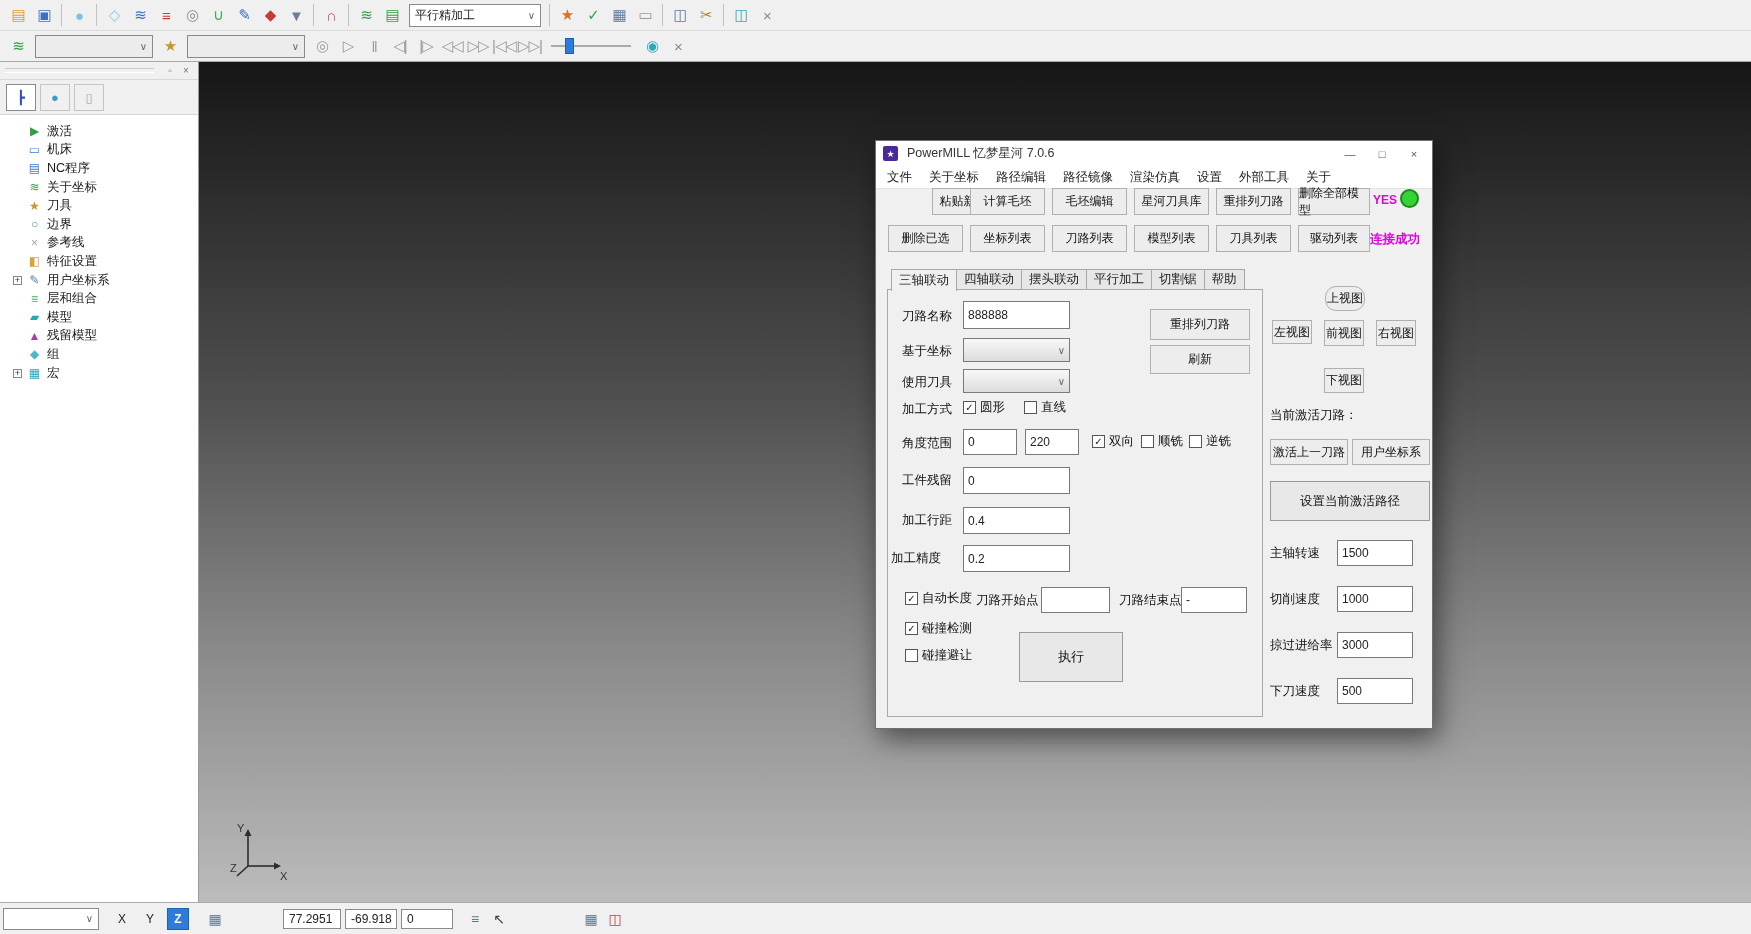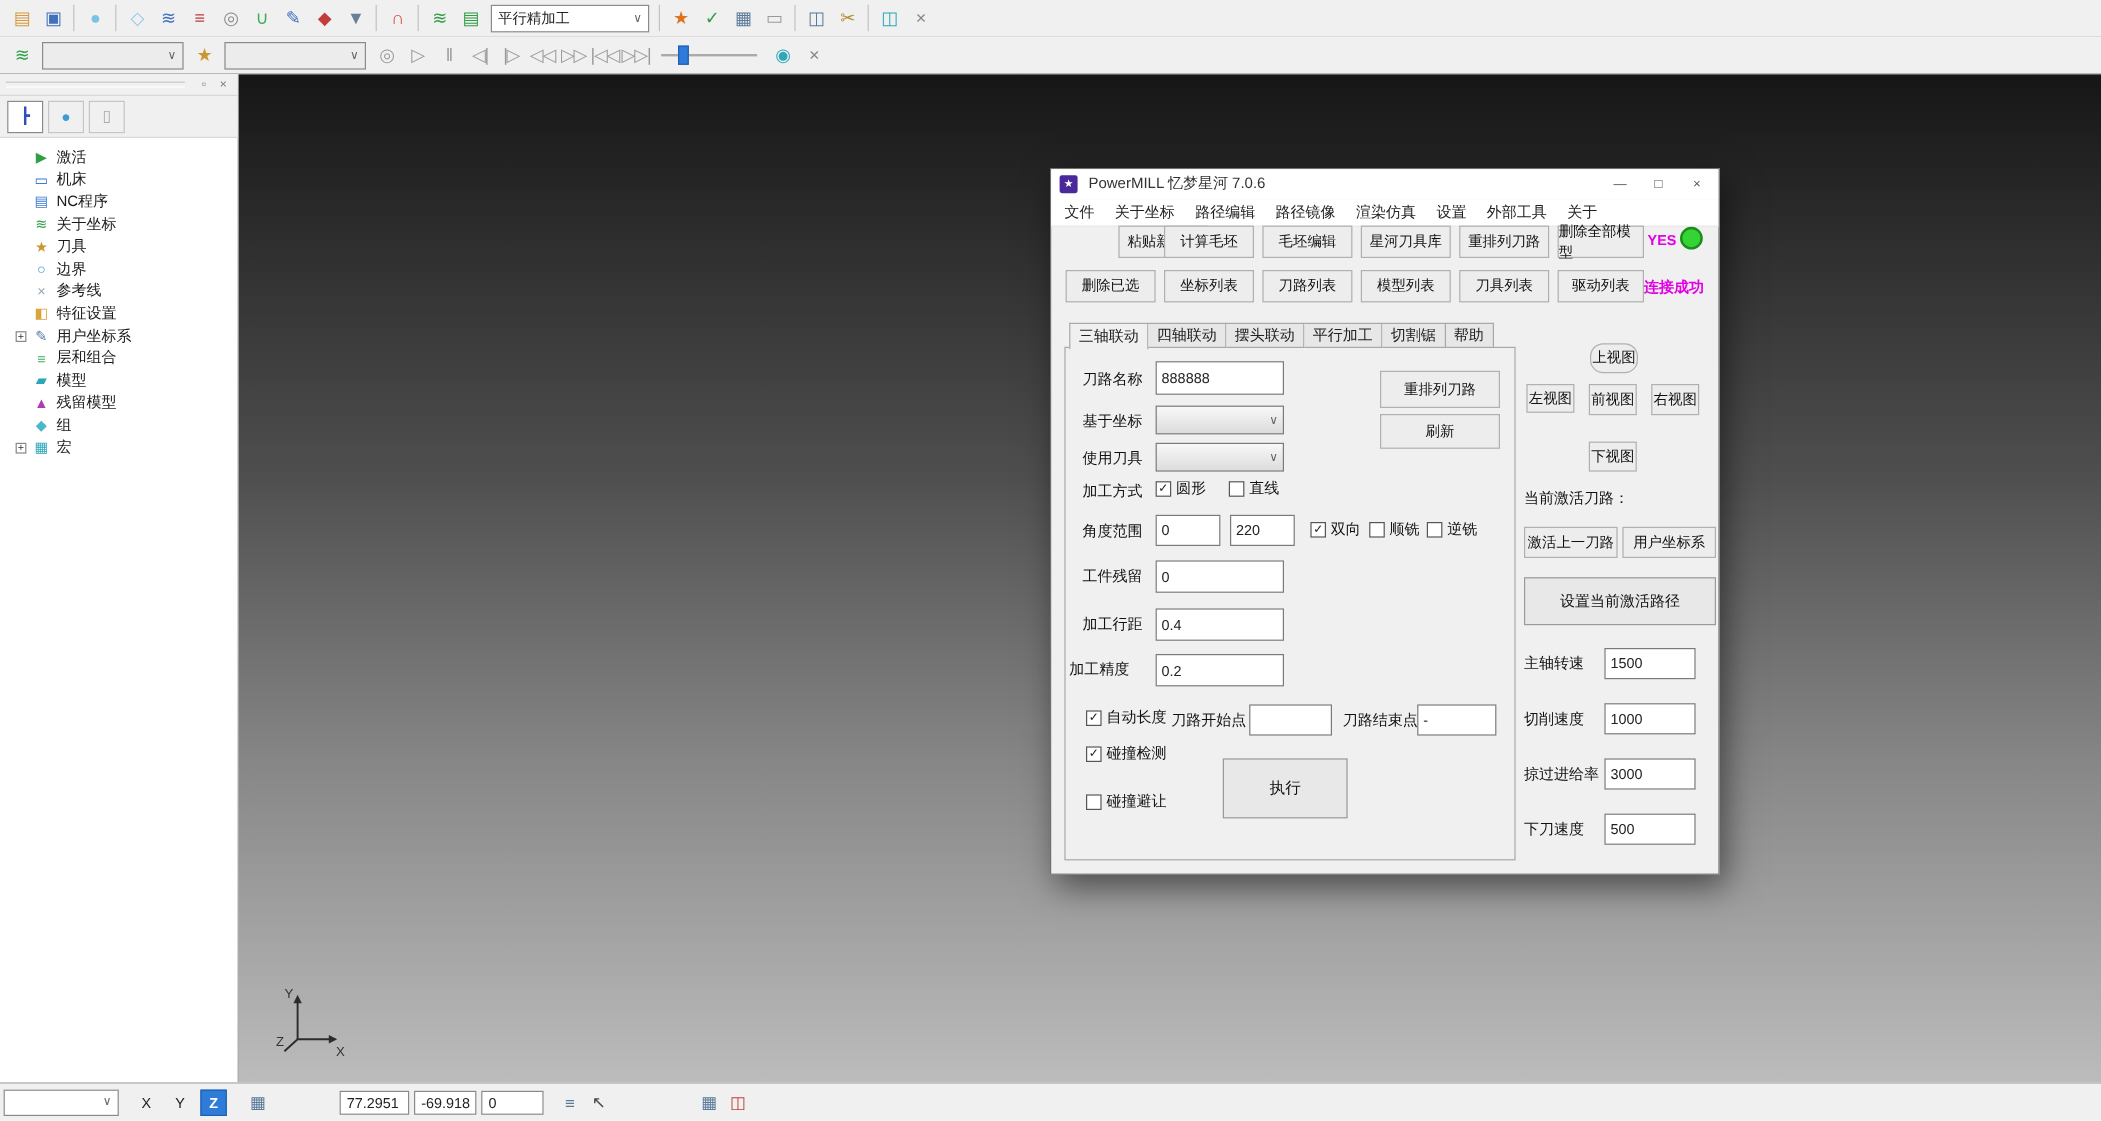--- a/index.html
+++ b/index.html
@@ -361,21 +361,21 @@
       </span>
       <span class="flabel" style="left:88px;top:302px;">刀路开始点</span>
       <div class="finput" style="left:153px;top:297px;width:69px;height:26px;"></div>
       <span class="flabel" style="left:231px;top:302px;">刀路结束点</span>
       <div class="finput" style="left:293px;top:297px;width:66px;height:26px;">-</div>
 
       <span class="cbrow" style="left:17px;top:330px;">
         <span class="cb">✓</span>
         <span>碰撞检测</span>
       </span>
-      <span class="cbrow" style="left:17px;top:370px;">
+      <span class="cbrow" style="left:17px;top:357px;">
         <span class="cb"></span>
         <span>碰撞避让</span>
       </span>
 
       <div class="bigbtn" style="left:131px;top:342px;width:104px;height:50px;">执行</div>
       <div class="abtn" style="left:262px;top:19px;width:100px;height:31px;">重排列刀路</div>
       <div class="abtn" style="left:262px;top:55px;width:100px;height:29px;">刷新</div>
     </div>
 
     <div class="abtn" style="left:449px;top:145px;width:40px;height:25px;border-radius:11px;">上视图</div>

